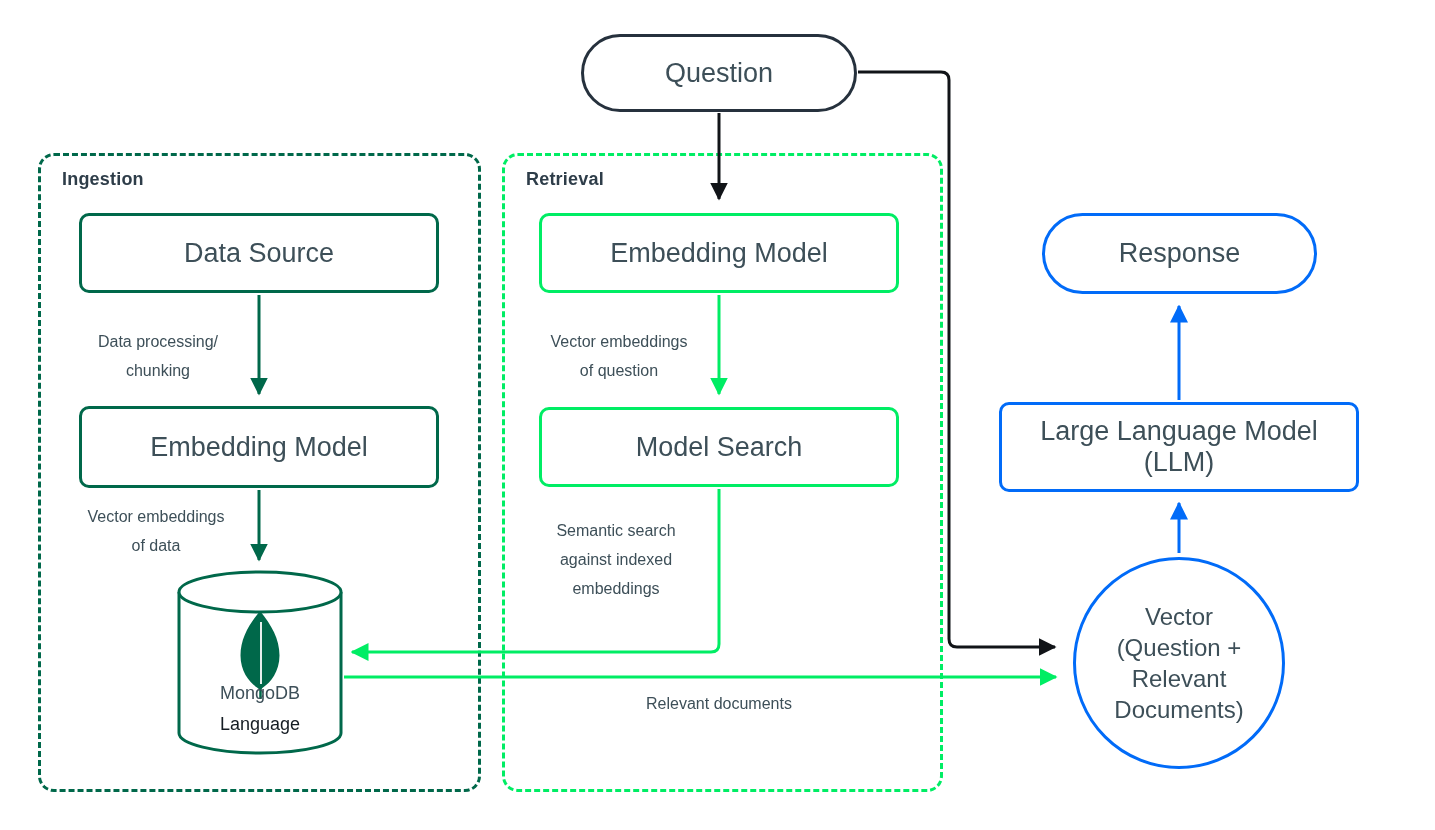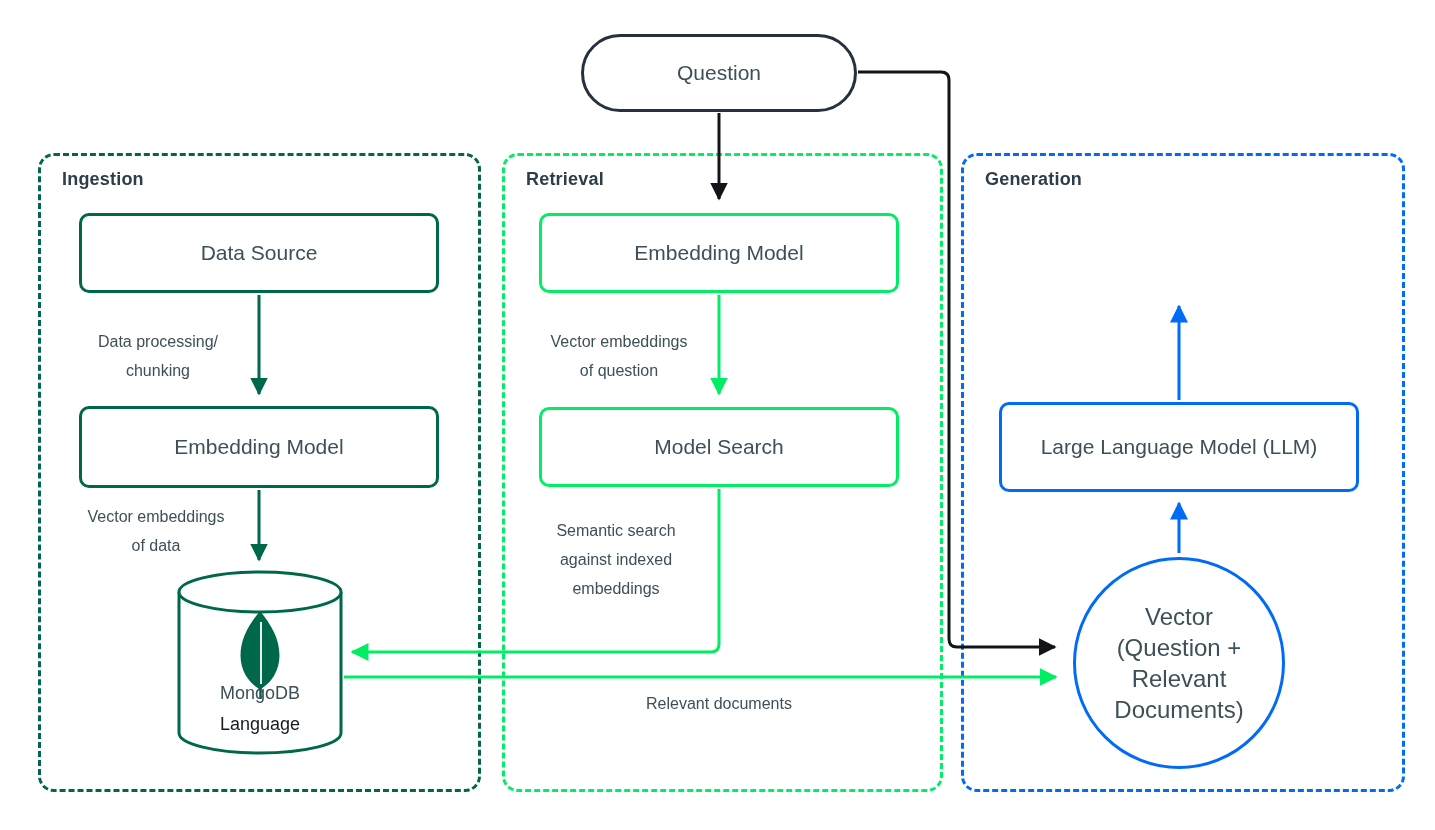--- a/index.html
+++ b/index.html
@@ -14,21 +14,21 @@
   .z-retrieval{left:502px;width:441px;border-color:var(--bright);}
   .z-generation{left:961px;width:444px;border-color:var(--blue);}
   .zone-title{position:absolute;top:13px;left:21px;font-size:18px;font-weight:bold;color:var(--title);letter-spacing:.2px;}
   
   svg.connectors{position:absolute;left:0;top:0;width:1435px;height:830px;pointer-events:none;}
   svg.connectors path.wire{fill:none;stroke-width:3px;stroke-linejoin:round;}
   
   .node{
     position:absolute;box-sizing:border-box;background:#fff;
     display:flex;align-items:center;justify-content:center;text-align:center;
-    color:var(--text);font-size:21px;border:3px solid;
+    color:var(--text);font-size:27px;border:3px solid;
   }
   .rect{border-radius:10px;}
   .pill{border-radius:70px;}
   .forest{border-color:var(--forest);}
   .bright{border-color:var(--bright);}
   .blue{border-color:var(--blue);}
   .n-question{left:581px;top:34px;width:276px;height:78px;border-color:var(--pill-border);}
   .n-data-source{left:79px;top:213px;width:360px;height:80px;}
   .n-embed-ingestion{left:79px;top:406px;width:360px;height:82px;}
   .n-embed-retrieval{left:539px;top:213px;width:360px;height:80px;}
@@ -57,23 +57,20 @@
 </head>
 <body>
 
 <div class="canvas">
 
   <div class="zone z-ingestion">
     <span class="zone-title">Ingestion</span>
   </div>
   <div class="zone z-retrieval">
     <span class="zone-title">Retrieval</span>
-  </div>
-  <div class="zone z-generation">
-    <span class="zone-title">Generation</span>
   </div>
 
   <svg class="connectors" viewBox="0 0 1435 830">
     <defs>
       <marker id="m-ink" viewBox="0 0 6 6" markerWidth="6" markerHeight="6" refX="5.5" refY="3" orient="auto">
         <path d="M0 0 L6 3 L0 6 Z" style="fill:var(--ink)"></path>
       </marker>
       <marker id="m-forest" viewBox="0 0 6 6" markerWidth="6" markerHeight="6" refX="5.5" refY="3" orient="auto">
         <path d="M0 0 L6 3 L0 6 Z" style="fill:var(--forest)"></path>
       </marker>
@@ -111,20 +108,21 @@
   </svg>
 
   <div class="node pill n-question">Question</div>
 
   <div class="node rect forest n-data-source">Data Source</div>
   <div class="node rect forest n-embed-ingestion">Embedding Model</div>
 
   <div class="node rect bright n-embed-retrieval">Embedding Model</div>
   <div class="node rect bright n-vector-search">Model Search</div>
 
+  <div class="node pill blue n-response">Response</div>
   <div class="node rect blue n-llm">Large Language Model (LLM)</div>
   <div class="node blue n-prompt">Vector
 (Question +
 Relevant
 Documents)</div>
 
   <div class="cluster-label">
     <span class="l1">MongoDB</span>
     <span class="l2">Language</span>
   </div>

